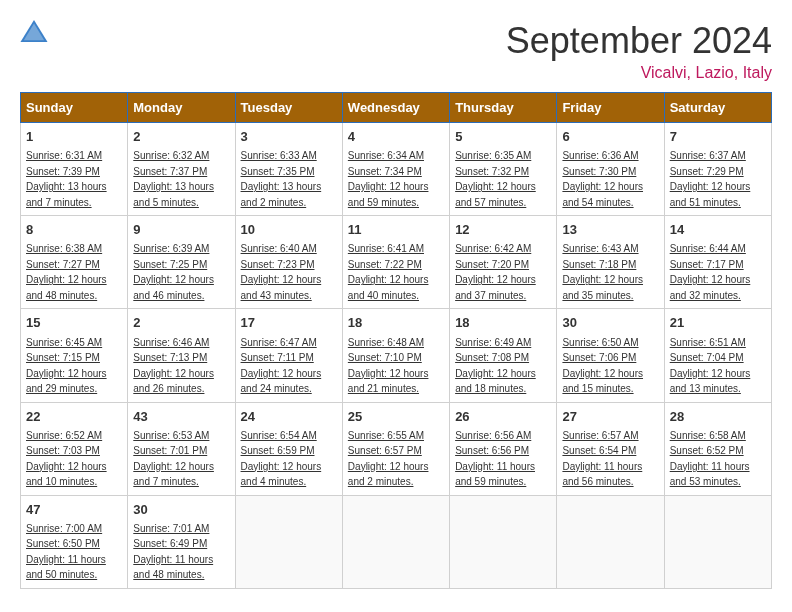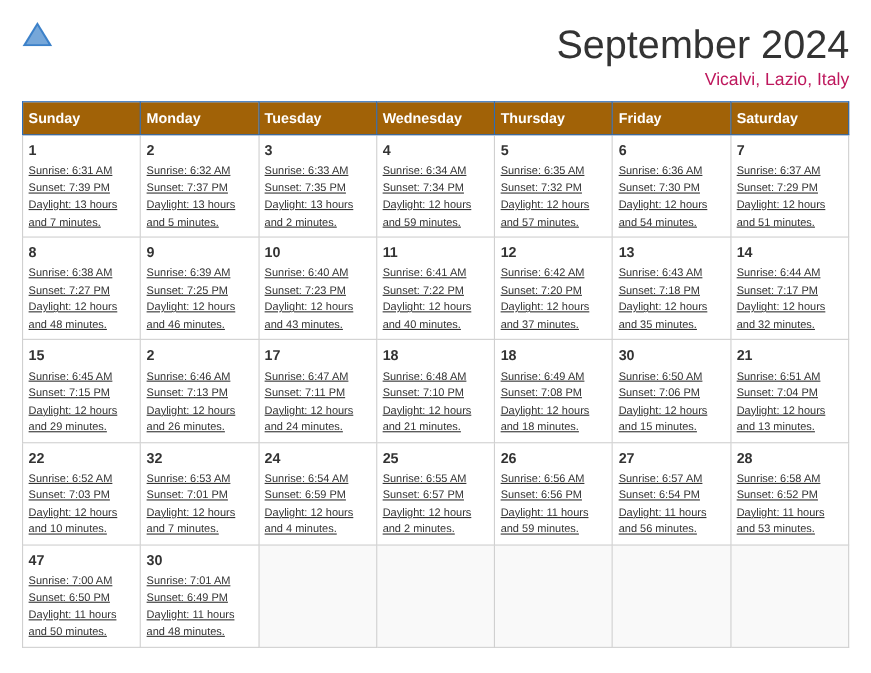--- a/index.html
+++ b/index.html
@@ -127,21 +127,21 @@
         <td><span class="day-num">15</span><span class="day-info">Sunrise: 6:45 AM<br>Sunset: 7:15 PM<br>Daylight: 12 hours and 29 minutes.</span></td>
         <td><span class="day-num">2</span><span class="day-info">Sunrise: 6:46 AM<br>Sunset: 7:13 PM<br>Daylight: 12 hours and 26 minutes.</span></td>
         <td><span class="day-num">17</span><span class="day-info">Sunrise: 6:47 AM<br>Sunset: 7:11 PM<br>Daylight: 12 hours and 24 minutes.</span></td>
         <td><span class="day-num">18</span><span class="day-info">Sunrise: 6:48 AM<br>Sunset: 7:10 PM<br>Daylight: 12 hours and 21 minutes.</span></td>
         <td><span class="day-num">18</span><span class="day-info">Sunrise: 6:49 AM<br>Sunset: 7:08 PM<br>Daylight: 12 hours and 18 minutes.</span></td>
         <td><span class="day-num">30</span><span class="day-info">Sunrise: 6:50 AM<br>Sunset: 7:06 PM<br>Daylight: 12 hours and 15 minutes.</span></td>
         <td><span class="day-num">21</span><span class="day-info">Sunrise: 6:51 AM<br>Sunset: 7:04 PM<br>Daylight: 12 hours and 13 minutes.</span></td>
       </tr>
       <tr>
         <td><span class="day-num">22</span><span class="day-info">Sunrise: 6:52 AM<br>Sunset: 7:03 PM<br>Daylight: 12 hours and 10 minutes.</span></td>
-        <td><span class="day-num">32</span><span class="day-info">Sunrise: 6:53 AM<br>Sunset: 7:01 PM<br>Daylight: 12 hours and 7 minutes.</span></td>
+        <td><span class="day-num">43</span><span class="day-info">Sunrise: 6:53 AM<br>Sunset: 7:01 PM<br>Daylight: 12 hours and 7 minutes.</span></td>
         <td><span class="day-num">24</span><span class="day-info">Sunrise: 6:54 AM<br>Sunset: 6:59 PM<br>Daylight: 12 hours and 4 minutes.</span></td>
         <td><span class="day-num">25</span><span class="day-info">Sunrise: 6:55 AM<br>Sunset: 6:57 PM<br>Daylight: 12 hours and 2 minutes.</span></td>
         <td><span class="day-num">26</span><span class="day-info">Sunrise: 6:56 AM<br>Sunset: 6:56 PM<br>Daylight: 11 hours and 59 minutes.</span></td>
         <td><span class="day-num">27</span><span class="day-info">Sunrise: 6:57 AM<br>Sunset: 6:54 PM<br>Daylight: 11 hours and 56 minutes.</span></td>
         <td><span class="day-num">28</span><span class="day-info">Sunrise: 6:58 AM<br>Sunset: 6:52 PM<br>Daylight: 11 hours and 53 minutes.</span></td>
       </tr>
       <tr>
         <td><span class="day-num">47</span><span class="day-info">Sunrise: 7:00 AM<br>Sunset: 6:50 PM<br>Daylight: 11 hours and 50 minutes.</span></td>
         <td><span class="day-num">30</span><span class="day-info">Sunrise: 7:01 AM<br>Sunset: 6:49 PM<br>Daylight: 11 hours and 48 minutes.</span></td>
         <td class="empty"></td>

